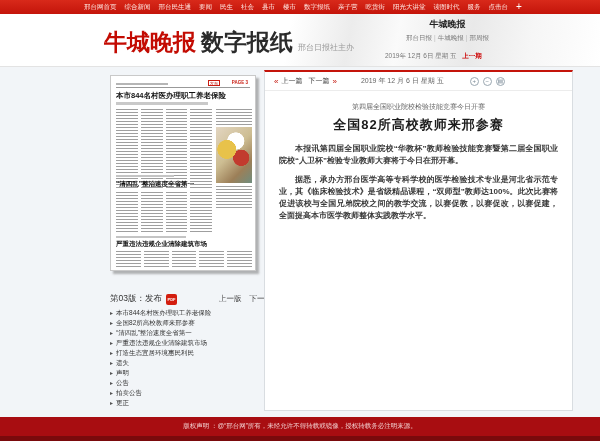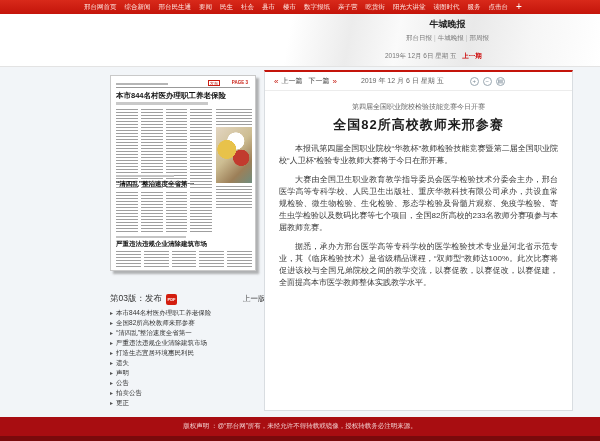--- a/index.html
+++ b/index.html
@@ -67,40 +67,40 @@
     color:#111; white-space:nowrap; overflow:hidden; }
   .t-cols3 { position:absolute; left:5px; top:175px; width:136px; height:17px; display:flex; gap:3px; }
   .t-cols3 div { flex:1; }
 
   
   .secrow { position:absolute; left:110px; top:226px; display:flex; align-items:center; gap:4px; white-space:nowrap; }
   .sec-label { font-size:8.5px; color:#333; }
   .pdficon { display:inline-block; width:11px; height:11px; background:#d31d0e; border-radius:2px;
     color:#fff; font-size:4px; font-weight:bold; text-align:center; line-height:11px; }
   .pagelinks { position:absolute; left:219px; top:227px; font-size:7.5px; color:#444; white-space:nowrap; }
-  .pagelinks a { margin-right:6px;margin-left:24px; }
+  .pagelinks a { margin-right:6px; }
   .alist { position:absolute; left:110px; top:241px; width:152px; list-style:none; }
   .alist li { font-size:6.5px; line-height:10px; color:#333; white-space:nowrap; overflow:hidden; }
   .caret { color:#555; font-size:6px; margin-right:3px; }
 
   
   .pane { position:absolute; left:264px; top:3px; width:309px; height:341px; background:#fff;
     border:1px solid #d9dde1; border-top:2px solid #c4140a; overflow:hidden; }
   .toolbar { height:19px; display:flex; align-items:center; padding:0 9px;
     border-bottom:1px solid #ececec; white-space:nowrap; }
   .toolbar .arrow { color:#c4140a; font-size:8px; }
   .toolbar .tlink { font-size:7px; color:#333; margin:0 3px; }
   .tdate { font-size:7px; color:#666; margin-left:24px; }
   .ticons { display:flex; gap:4px; margin-left:26px; }
   .cicon { width:9px; height:9px; border:1px solid #9aa7b1; border-radius:50%;
     color:#7a8a96; font-size:6px; line-height:7px; text-align:center; }
   .kicker { margin-top:11px; text-align:center; font-size:7px; color:#666; }
   .title { margin-top:4px; text-align:center; font-size:13px; font-weight:bold; color:#1c1c1c;
     letter-spacing:1px; }
-  .abody { padding:9px 14px 0 14px; }
+  .abody { padding:9px 14px 0 14px;font-weight:bold; }
   .abody p { font-size:8px; line-height:12px; color:#3a3a3a; text-align:justify;
     text-indent:2em; margin-bottom:7px; }
 
   
   .footer { position:absolute; left:0; top:417px; width:600px; height:24px; }
   .ft-bar { height:19px; background:#a80d11; display:flex; align-items:center; justify-content:center; }
   .ft-text { font-size:6.5px; color:#f2cfcf; }
   .ft-strip { height:5px; background:#7a0a0c; }
 </style>
 </head>
@@ -123,20 +123,23 @@
       <a class="nav-item">吃货街</a>
       <a class="nav-item">阳光大讲堂</a>
       <a class="nav-item">读图时代</a>
       <a class="nav-item">服务</a>
       <a class="nav-item">点击台</a>
     </div>
     <span class="nav-plus">+</span>
   </div>
 
   <div class="header">
+    <div class="brand">
+      <span class="brand-red">牛城晚报</span><span class="brand-dark">数字报纸</span><span class="brand-sub">邢台日报社主办</span>
+    </div>
     <div class="header-right">
       <div class="hr-title">牛城晚报</div>
       <div class="hr-editions">
         <a>邢台日报</a><span class="sep">|</span><a>牛城晚报</a><span class="sep">|</span><a>邢周报</a>
       </div>
       <div class="hr-date">
         <span>2019年 12月 6日  星期 五</span>
         <a class="red">上一期</a>
       </div>
     </div>
@@ -212,21 +215,20 @@
         <span class="ticons">
           <span class="cicon">+</span>
           <span class="cicon">−</span>
           <span class="cicon">▤</span>
         </span>
       </div>
       <div class="kicker">第四届全国职业院校检验技能竞赛今日开赛</div>
       <h1 class="title">全国82所高校教师来邢参赛</h1>
       <div class="abody">
         <p>本报讯第四届全国职业院校“华教杯”教师检验技能竞赛暨第二届全国职业院校“人卫杯”检验专业教师大赛将于今日在邢开幕。</p>
-        <p>大赛由全国卫生职业教育教学指导委员会医学检验技术分委会主办，邢台医学高等专科学校、人民卫生出版社、重庆华教科技有限公司承办，共设血常规检验、微生物检验、生化检验、形态学检验及骨髓片观察、免疫学检验、寄生虫学检验以及数码比赛等七个项目，全国82所高校的233名教师分赛项参与本届教师竞赛。</p>
         <p>据悉，承办方邢台医学高等专科学校的医学检验技术专业是河北省示范专业，其《临床检验技术》是省级精品课程，“双师型”教师达100%。此次比赛将促进该校与全国兄弟院校之间的教学交流，以赛促教，以赛促改，以赛促建，全面提高本市医学教师整体实践教学水平。</p>
       </div>
     </div>
   </div>
 
   <div class="footer">
     <div class="ft-bar">
       <span class="ft-text">版权声明 ：@“邢台网”所有，未经允许不得转载或镜像，授权转载务必注明来源。</span>
     </div>
     <div class="ft-strip"></div>

